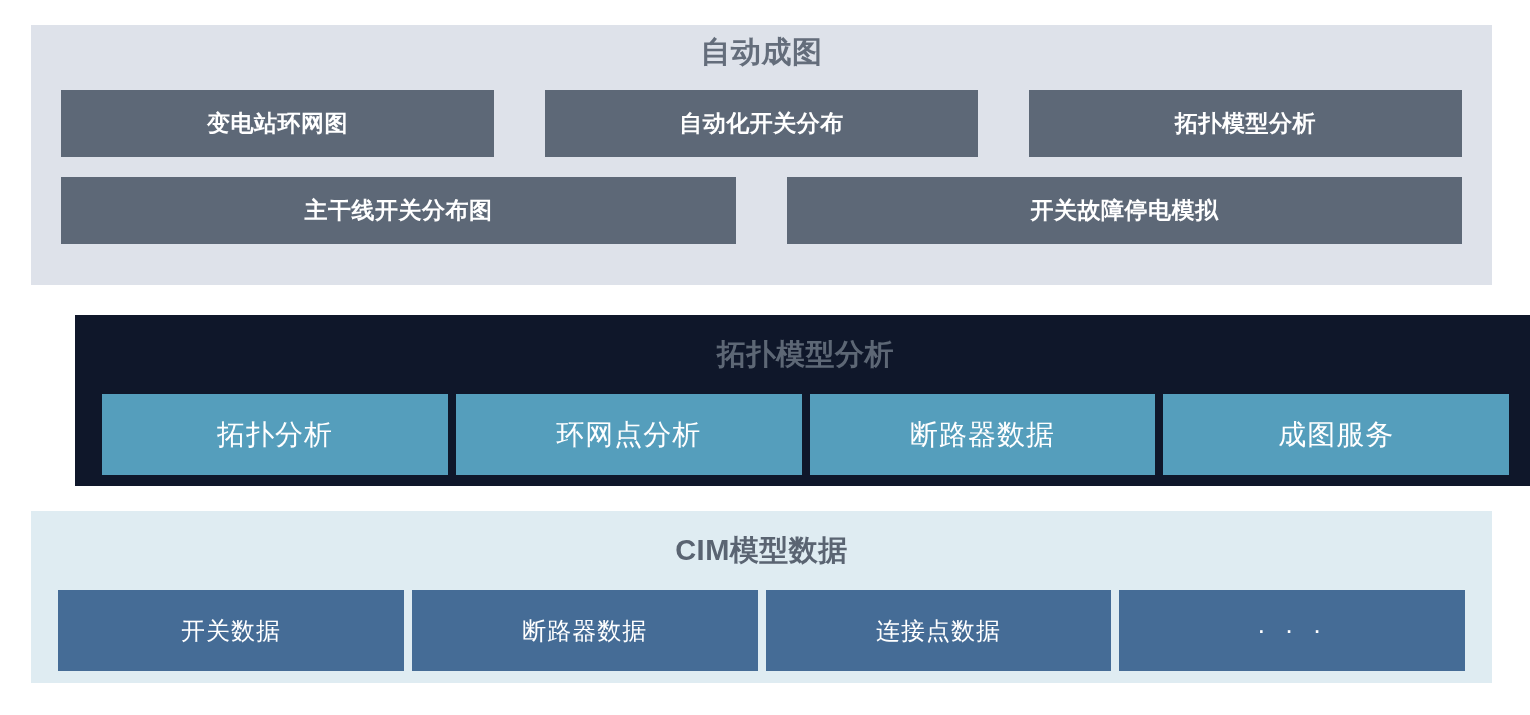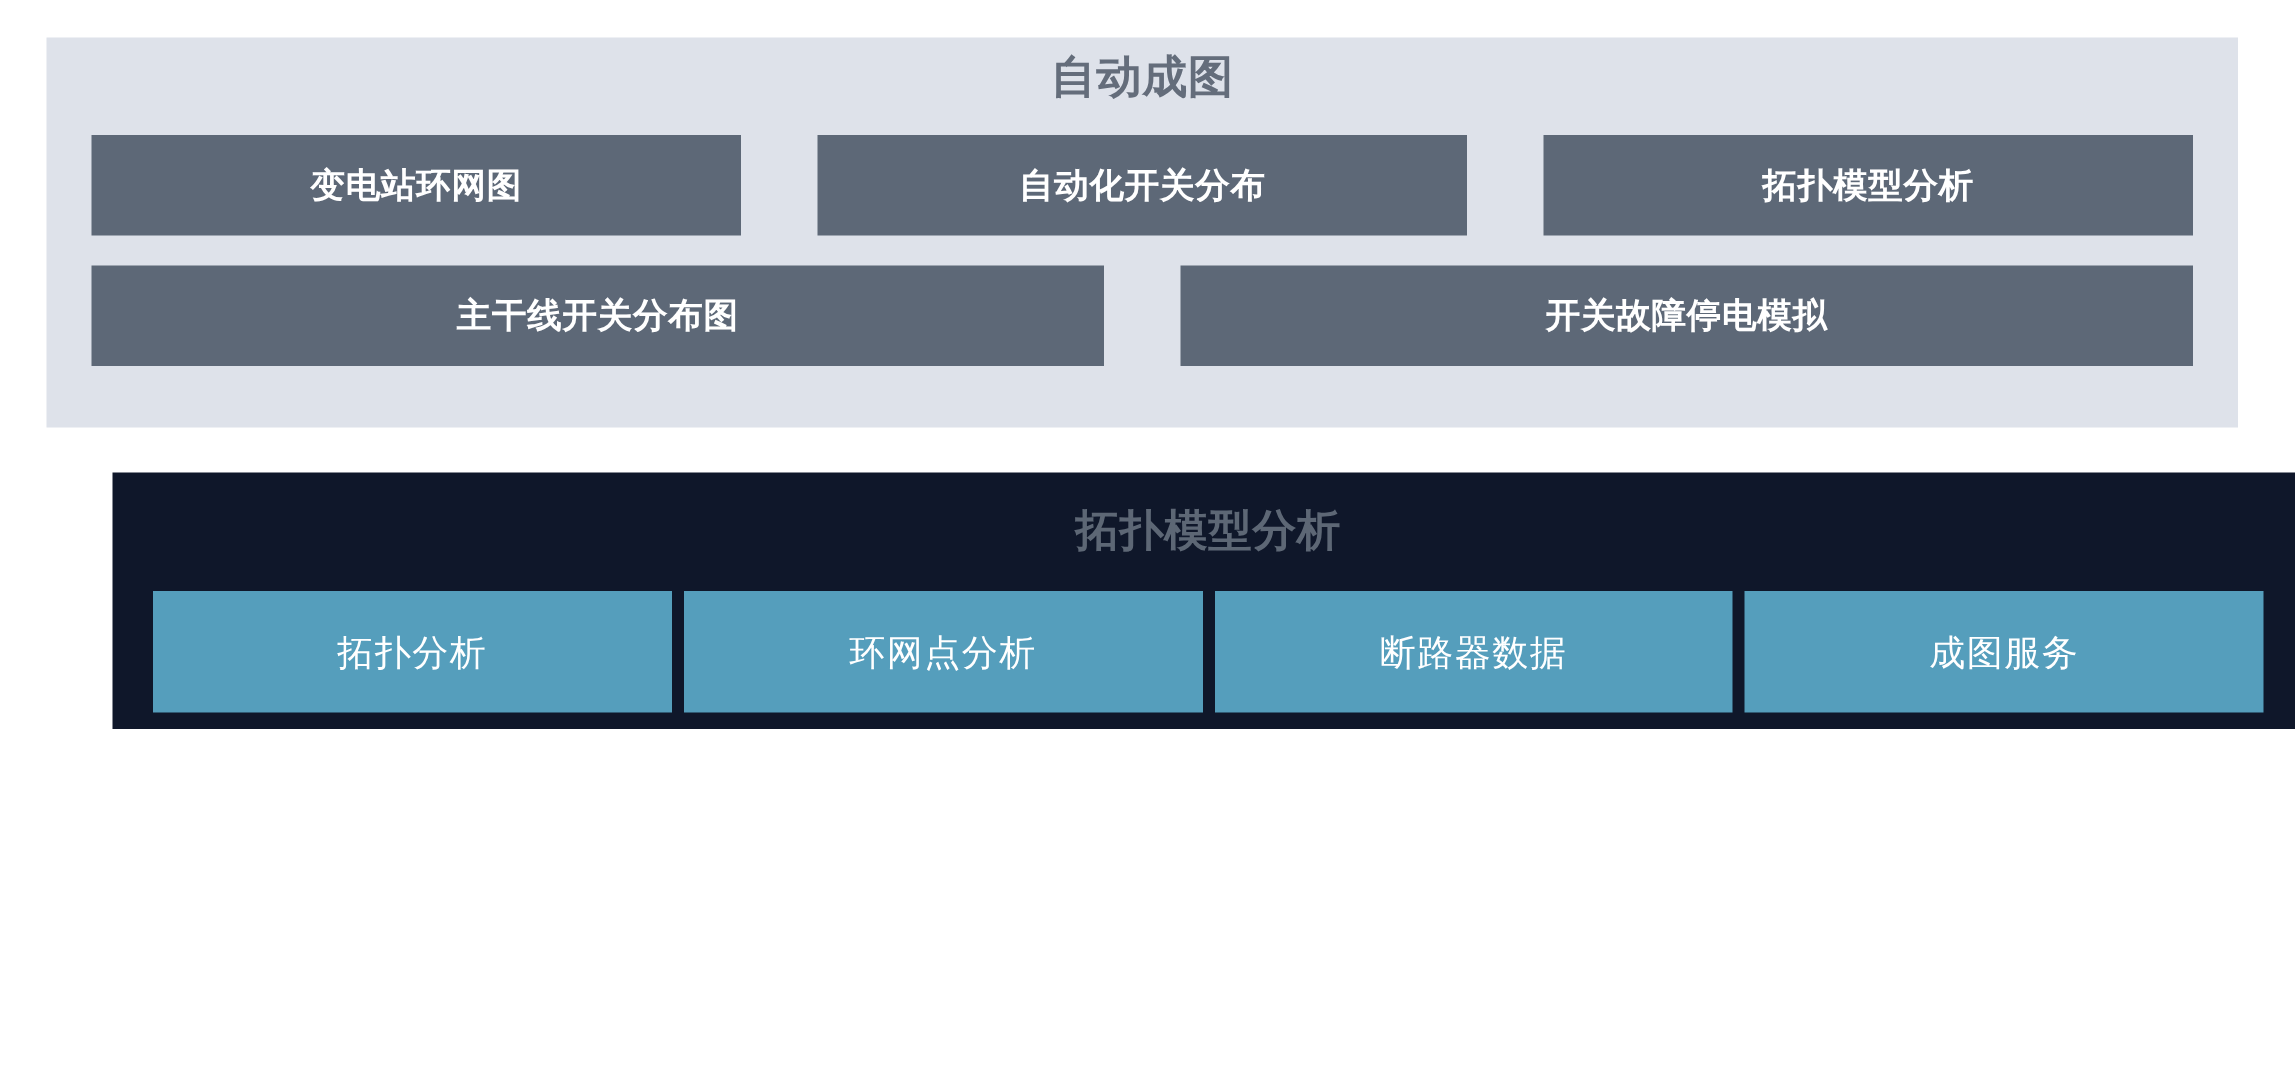--- a/index.html
+++ b/index.html
@@ -102,21 +102,21 @@
   #section-topology .btn-grid {
     padding: 25px 27px 0 27px;
   }
   #section-topology .btn-row {
     gap: 8px;
   }
   #section-topology .tile {
     flex: 1 1 0;
     height: 81px;
     background: #559ebc;
-    font-size: 24px;
+    font-size: 28px;
     font-weight: normal;
     letter-spacing: 1px;
   }
 
   
   #section-cim {
     top: 511px;
     height: 172px;
     background: #dfecf2;
   }
@@ -170,14 +170,25 @@
     <div class="btn-grid">
       <div class="btn-row">
         <div class="tile">拓扑分析</div>
         <div class="tile">环网点分析</div>
         <div class="tile">断路器数据</div>
         <div class="tile">成图服务</div>
       </div>
     </div>
   </div>
 
+  <div class="section" id="section-cim">
+    <div class="section-title">CIM模型数据</div>
+    <div class="btn-grid">
+      <div class="btn-row">
+        <div class="tile">开关数据</div>
+        <div class="tile">断路器数据</div>
+        <div class="tile">连接点数据</div>
+        <div class="tile ellipsis">· · ·</div>
+      </div>
+    </div>
+  </div>
 
 </div>
 
 </body></html>

